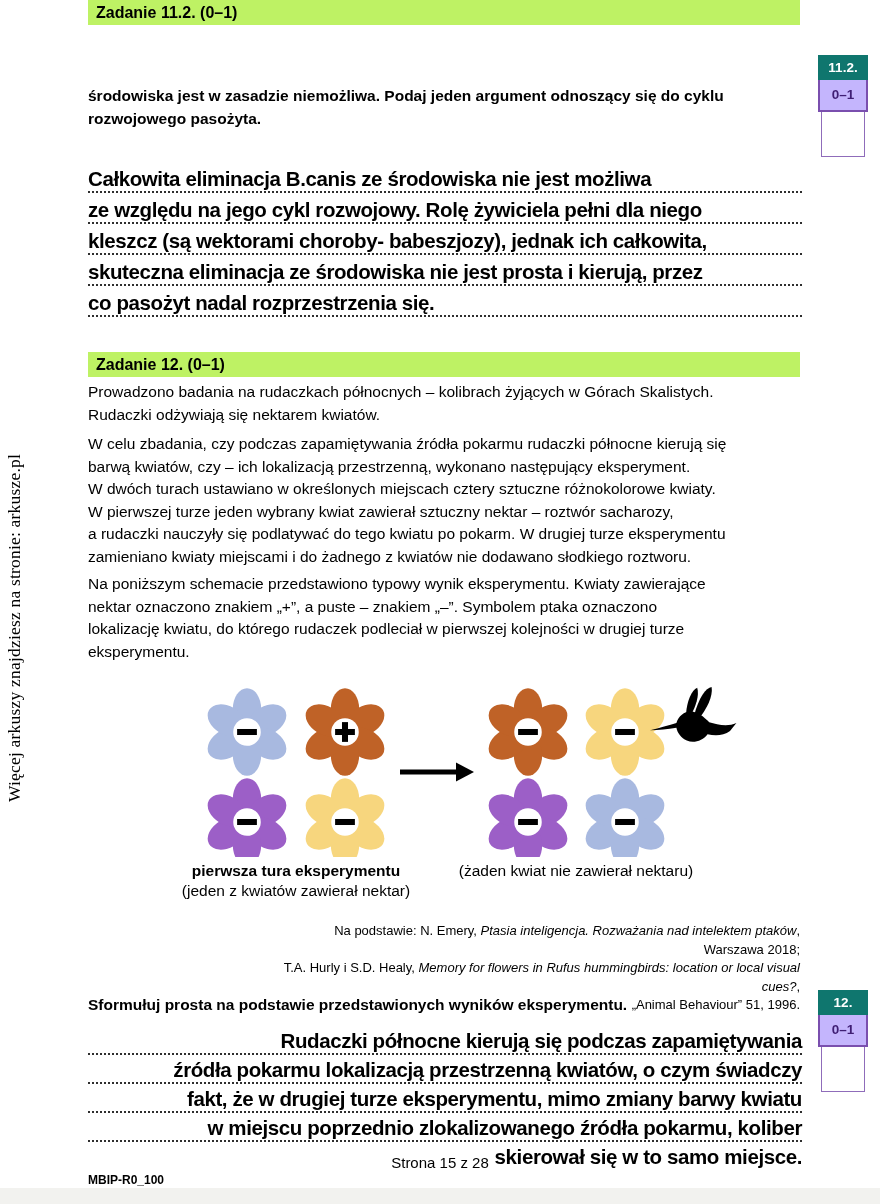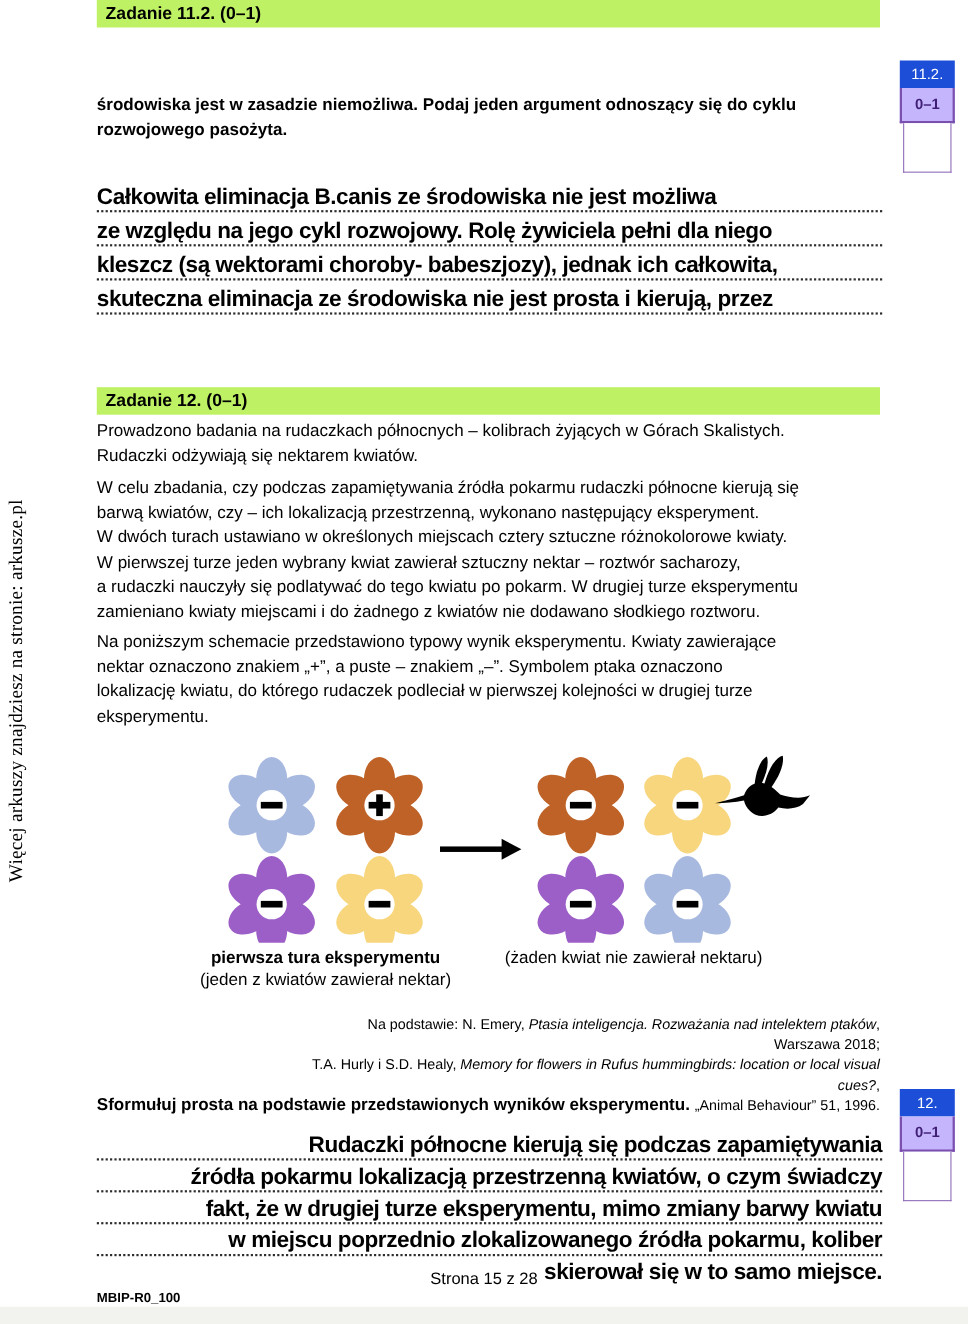--- a/index.html
+++ b/index.html
@@ -31,21 +31,21 @@
   
   .src{position:absolute;left:280px;top:922px;width:520px;text-align:right;
        font-size:13px;line-height:18.5px;}
   .src i{font-style:italic;text-align:right;}
   
   .page-num{position:absolute;top:1154px;left:0;width:880px;text-align:center;font-size:15px;}
   .footer-code{position:absolute;top:1173px;left:88px;font-weight:700;font-size:12px;}
   .bottom-strip{position:absolute;top:1188px;left:0;width:880px;height:16px;background:#f2f2ef;}
   
   .score-box{position:absolute;left:818px;width:50px;text-align:center;font-size:13.5px;}
-  .sb-head{height:25px;line-height:25px;background:#1d4ed8;color:#fff;font-weight:400;}
+  .sb-head{height:25px;line-height:25px;background:#0f766e;color:#fff;font-weight:700;}
   .sb-points{height:32px;line-height:30px;background:#c4b5fd;color:#3f1e74;font-weight:700;
              border:2px solid #7a4fae;border-top:none;box-sizing:border-box;}
   .sb-empty{height:45px;background:#fff;border:1.5px solid #8f6cba;border-top:none;
             margin:0 3px;box-sizing:border-box;}
   
   .diagram{position:absolute;left:88px;top:683px;width:712px;height:174px;}
 </style>
 </head>
 <body>
 
@@ -56,20 +56,21 @@
 <div class="abs qwrap" style="left:88px;top:84px;">
   <div class="qline">środowiska jest w zasadzie niemożliwa. Podaj jeden argument odnoszący się do cyklu</div>
   <div class="qline">rozwojowego pasożyta.</div>
 </div>
 
 <div class="ans-area" style="top:162px;">
     <div class="ans-line">Całkowita eliminacja B.canis ze środowiska nie jest możliwa</div>
     <div class="ans-line">ze względu na jego cykl rozwojowy. Rolę żywiciela pełni dla niego</div>
     <div class="ans-line">kleszcz (są wektorami choroby- babeszjozy), jednak ich całkowita,</div>
     <div class="ans-line">skuteczna eliminacja ze środowiska nie jest prosta i kierują, przez</div>
+    <div class="ans-line">co pasożyt nadal rozprzestrzenia się.</div>
   </div>
 
 <div class="score-box" style="top:55px;">
   <div class="sb-head">11.2.</div>
   <div class="sb-points">0–1</div>
   <div class="sb-empty"></div>
 </div>
 
 <div class="task-header" style="top:352px;">Zadanie 12. (0–1)</div>
 

